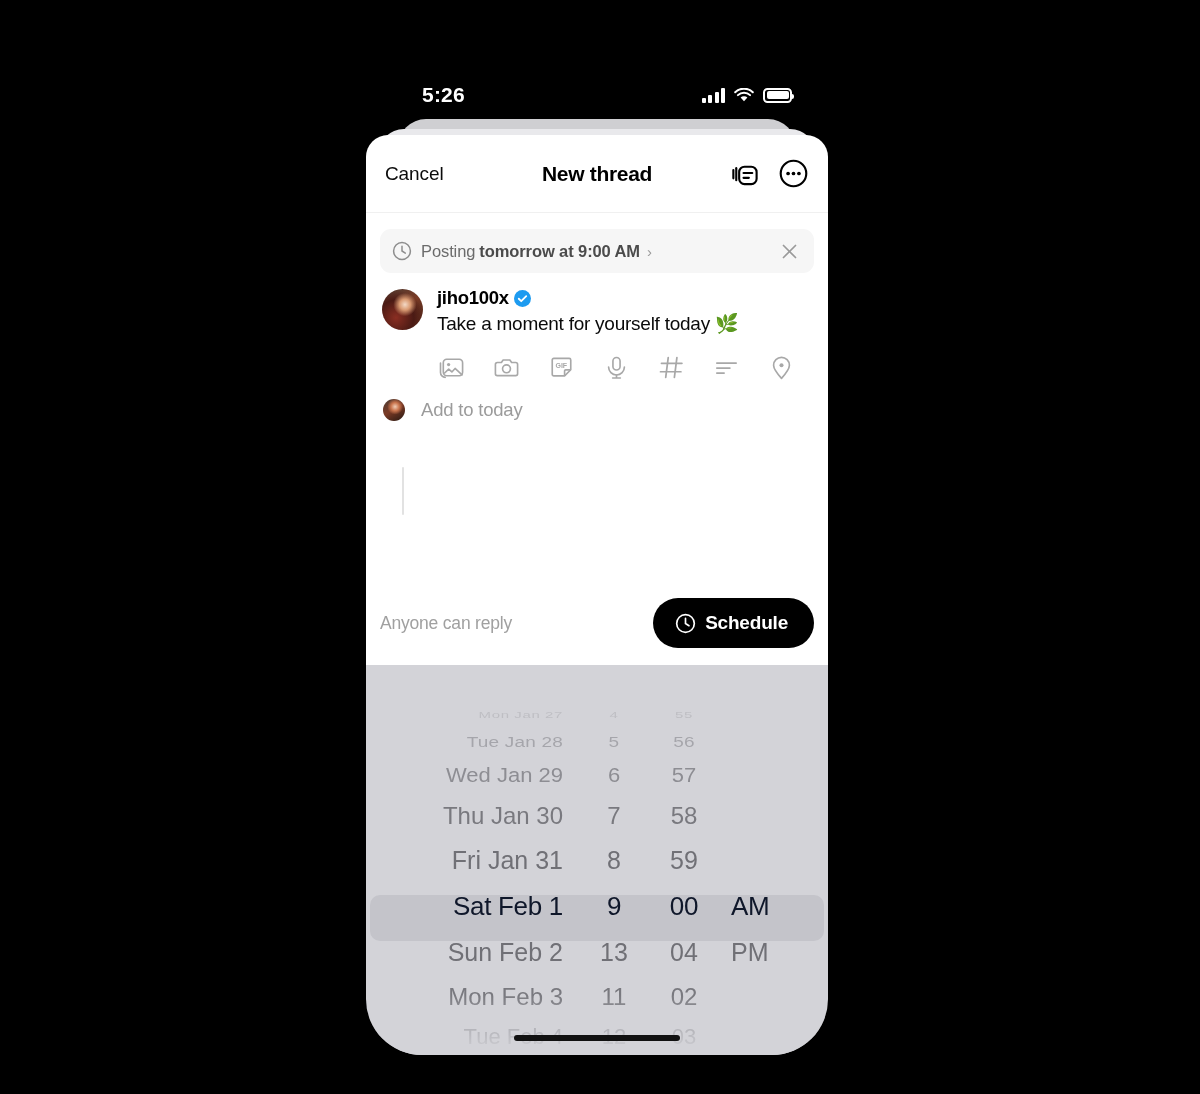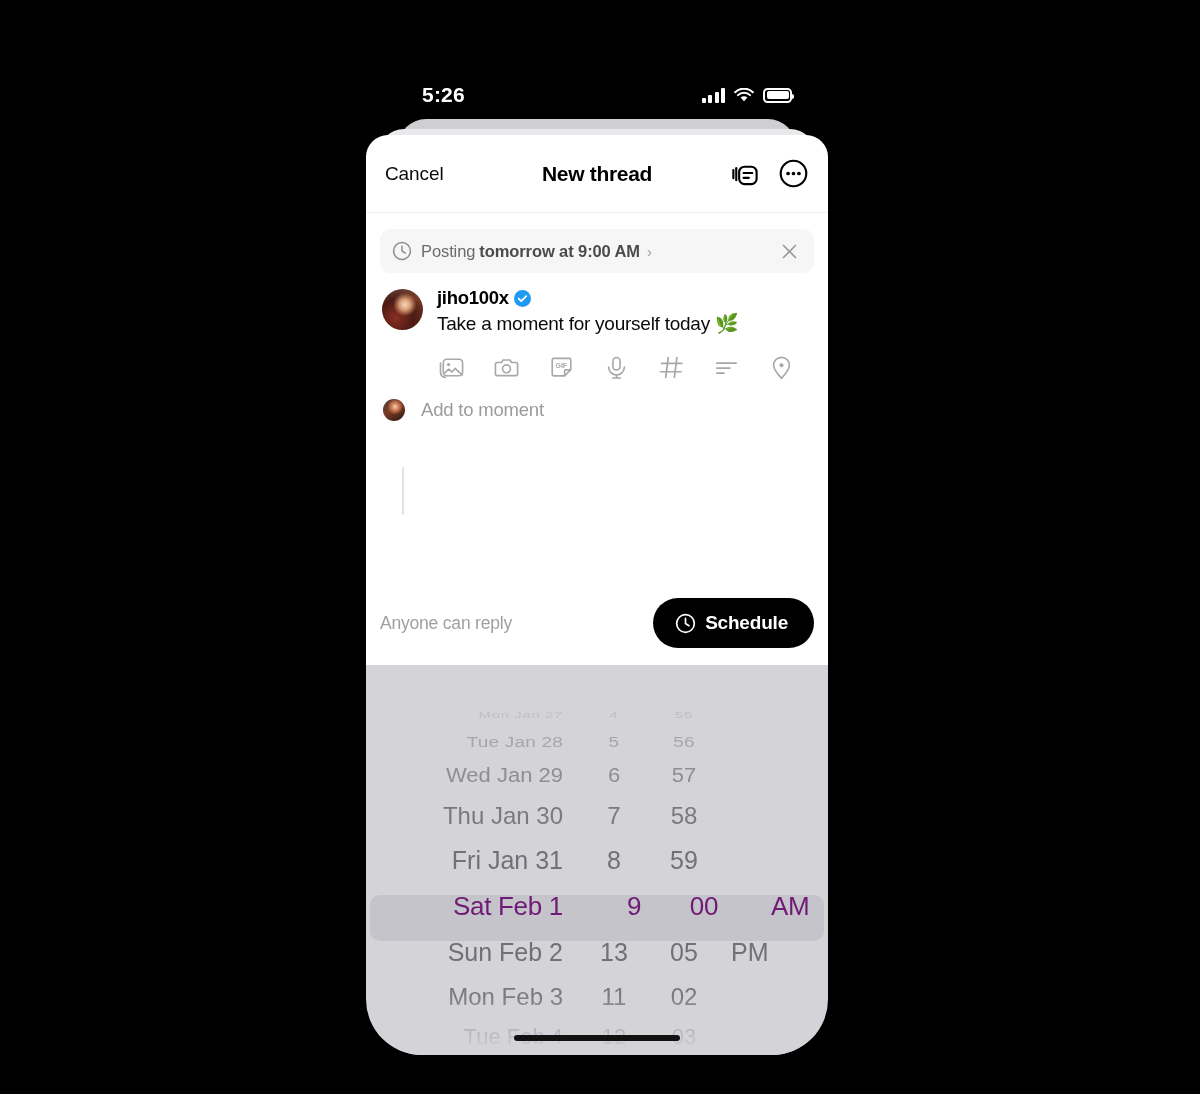--- a/index.html
+++ b/index.html
@@ -222,21 +222,21 @@
   .w-date .row { justify-content: flex-end; padding-right: 18px; }
   .w-hour .row, .w-min .row { justify-content: center; }
   .w-ampm .row { justify-content: flex-start; padding-left: 10px; }
 
   
   .row[data-off="0"]  { font-size: 15px; opacity: .22; transform: scaleY(.55); letter-spacing: .6px; height: 22px;}
   .row[data-off="1"]  { font-size: 19px; opacity: .40; transform: scaleY(.78); letter-spacing: .2px; height: 31px;}
   .row[data-off="2"]  { font-size: 22px; opacity: .62; transform: scaleY(.92); height: 37px;}
   .row[data-off="3"]  { font-size: 24px; opacity: .80; height: 43px;}
   .row[data-off="4"]  { font-size: 25px; opacity: .88; height: 46px;}
-  .row[data-off="5"]  { font-size: 26px; color: #701a75; opacity: 1; height: 46px; letter-spacing: -.3px; margin-left: 40px;}
+  .row[data-off="5"]  { font-size: 26px; color: #0f172a; opacity: 1; height: 46px; letter-spacing: -.3px;}
   .row[data-off="6"]  { font-size: 25px; opacity: .88; height: 46px;}
   .row[data-off="7"]  { font-size: 24px; opacity: .80; height: 43px;}
   .row[data-off="8"]  { font-size: 22px; opacity: .62; height: 37px;}
 
   .picker-fade-top, .picker-fade-bot {
     position: absolute; left: 0; right: 0; height: 60px;
     pointer-events: none; z-index: 3;
   }
   .picker-fade-top { top: 0; background: linear-gradient(#d3d3d8, rgba(211,211,216,0)); }
   .picker-fade-bot { bottom: 0; background: linear-gradient(rgba(211,211,216,0), #d3d3d8); }
@@ -357,21 +357,21 @@
               <circle cx="14" cy="11.6" r="2.1" fill="currentColor"></circle>
             </svg>
           </div>
         </div>
       </div>
 
       <div class="thread-line"></div>
 
       <div class="add-thread">
         <div class="avatar-sm"></div>
-        <span>Add to moment</span>
+        <span>Add to today</span>
       </div>
 
       <div class="sheet-footer">
         <div class="reply-txt">Anyone can reply</div>
         <button class="schedule-btn">
           <svg width="21" height="21" viewBox="0 0 20 20">
             <circle cx="10" cy="10" r="8.4" fill="none" stroke="#fff" stroke-width="1.6"></circle>
             <path d="M10 5.2V10l3.3 2.1" stroke="#fff" stroke-width="1.6" fill="none" stroke-linecap="round"></path>
           </svg>
           <span>Schedule</span>
@@ -404,21 +404,21 @@
             <div class="row" data-off="7">11</div>
             <div class="row" data-off="8">12</div>
           </div>
         <div class="wheel w-min">
             <div class="row" data-off="0">55</div>
             <div class="row" data-off="1">56</div>
             <div class="row" data-off="2">57</div>
             <div class="row" data-off="3">58</div>
             <div class="row" data-off="4">59</div>
             <div class="row" data-off="5">00</div>
-            <div class="row" data-off="6">05</div>
+            <div class="row" data-off="6">04</div>
             <div class="row" data-off="7">02</div>
             <div class="row" data-off="8">03</div>
           </div>
         <div class="wheel w-ampm">
             <div class="row" data-off="0"></div>
             <div class="row" data-off="1"></div>
             <div class="row" data-off="2"></div>
             <div class="row" data-off="3"></div>
             <div class="row" data-off="4"></div>
             <div class="row" data-off="5">AM</div>

